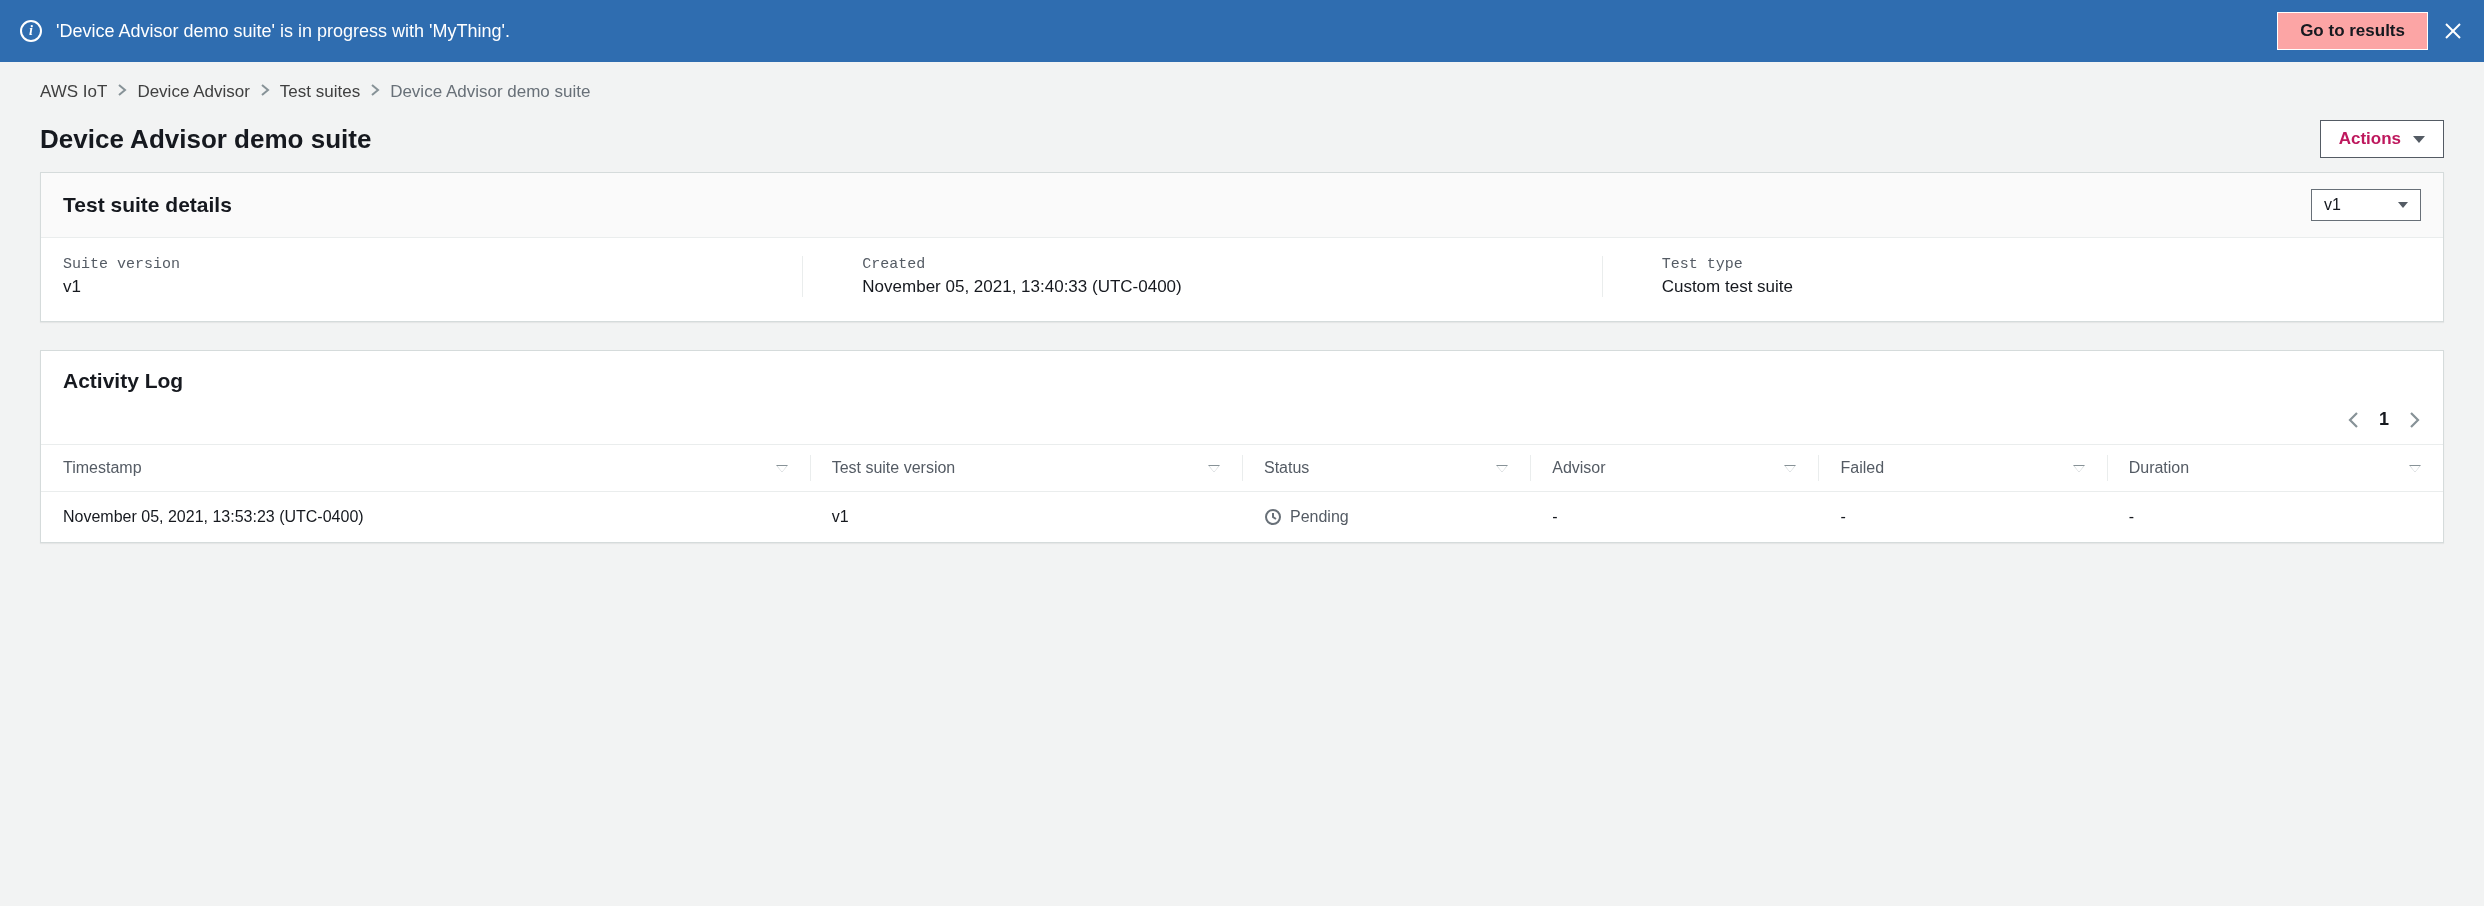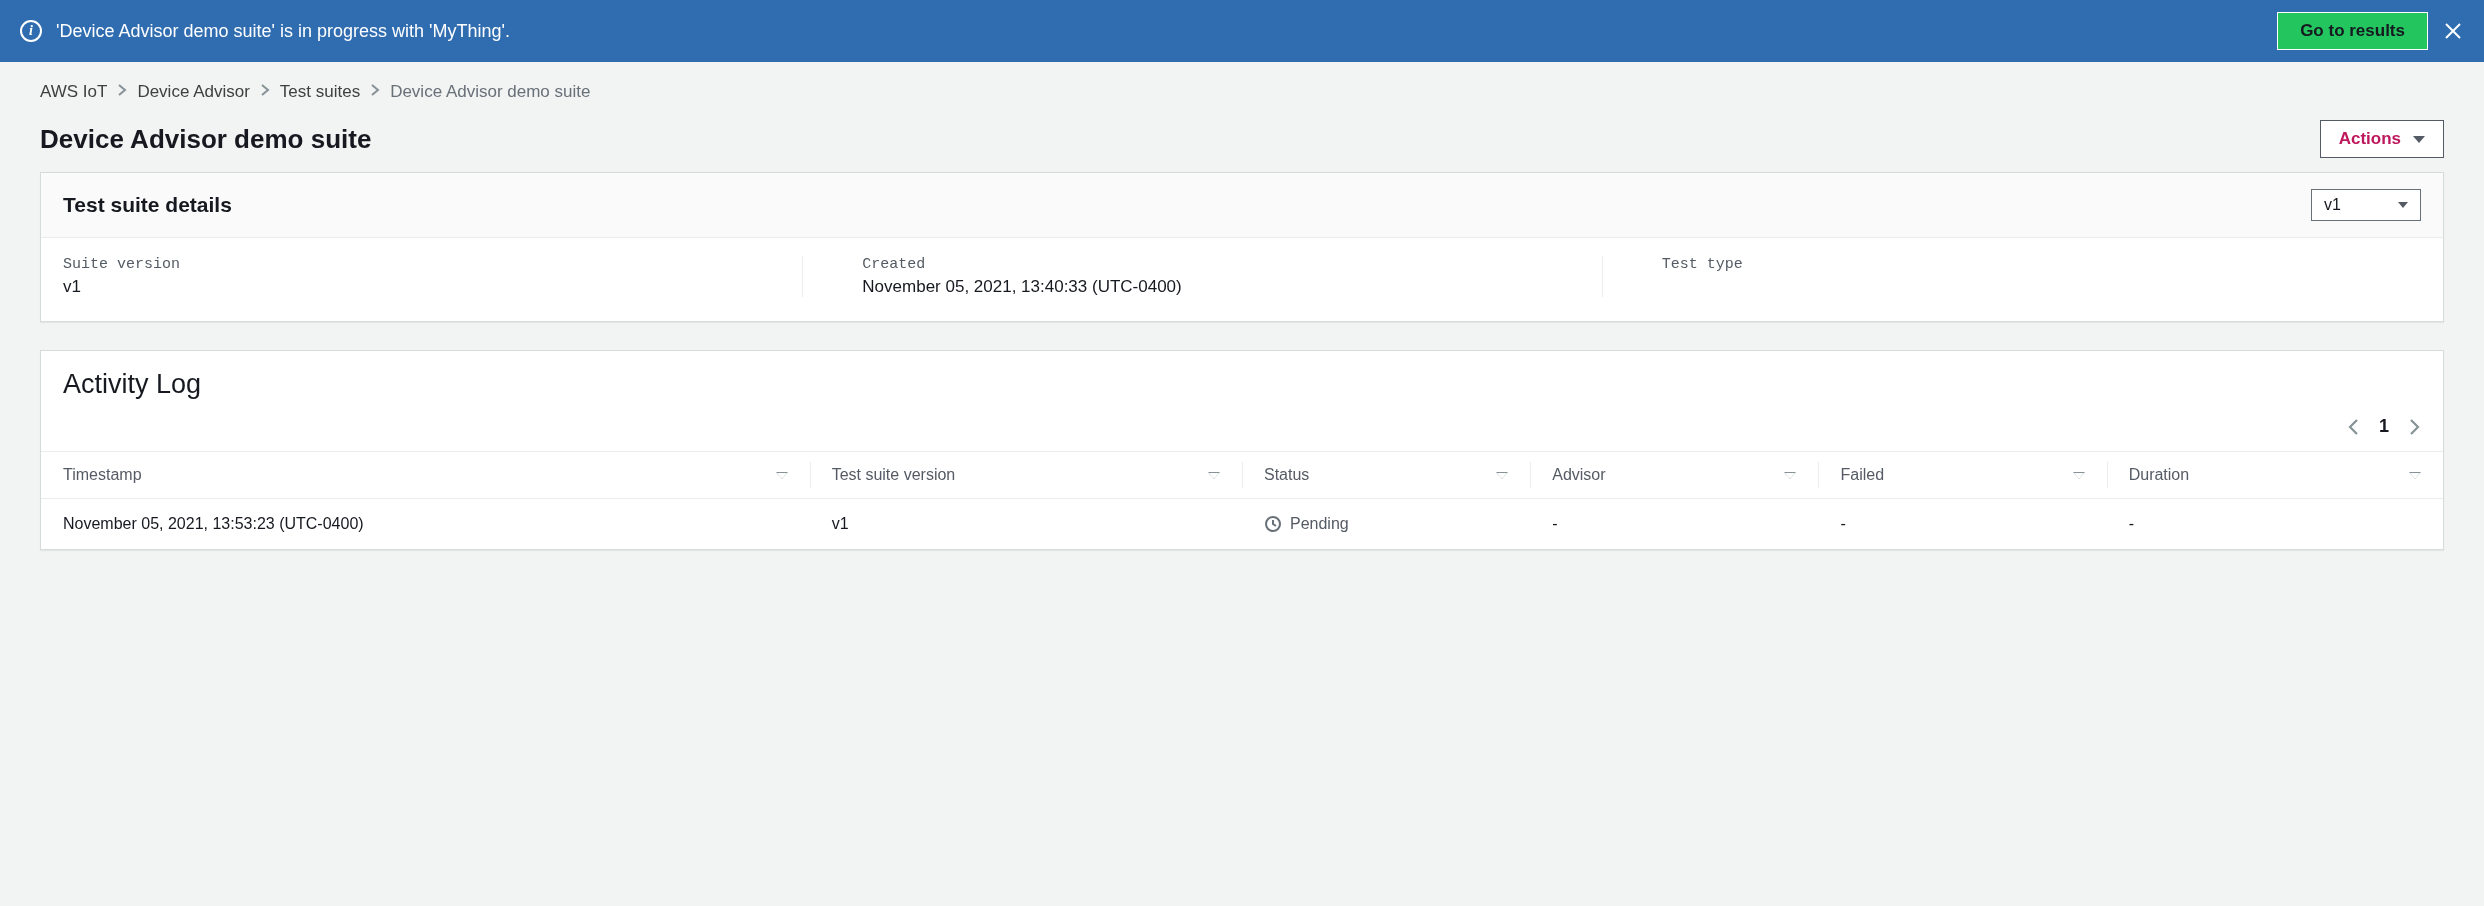--- a/index.html
+++ b/index.html
@@ -19,21 +19,21 @@
     padding: 12px 20px;
     gap: 14px;
   }
   .banner .msg { flex: 1; font-size: 18px; }
   .banner .info-icon {
     width: 22px; height: 22px; border: 2px solid #fff; border-radius: 50%;
     display: inline-flex; align-items: center; justify-content: center;
     font-weight: bold; font-size: 14px; font-style: italic; font-family: Georgia, serif;
   }
   .banner .btn {
-    background: #22c55e; color: #16191f; border: 1px solid #fff;
+    background: #fca5a5; color: #16191f; border: 1px solid #fff;
     padding: 8px 22px; font-weight: bold; font-size: 17px; cursor: pointer;
   }
   .banner .close {
     width: 22px; height: 22px; cursor: pointer; display:flex; align-items:center; justify-content:center;
   }
   .banner .close svg { stroke:#fff; stroke-width:2; }
 
   .page { padding: 20px 40px; }
 
   
@@ -77,21 +77,21 @@
   .details-col { flex:1; padding-right:20px; position:relative; }
   .details-col + .details-col::before {
     content:""; position:absolute; left:-20px; top:0; bottom:0; width:1px; background:#eaeded;
   }
   .details-col + .details-col { padding-left:40px; }
   .field-label { color:#545b64; font-size:15px; margin-bottom:4px;font-family:Liberation Mono, monospace; }
   .field-value { font-size:17px; color:#16191f; }
 
   
   .log-head { padding:18px 22px 6px; }
-  .log-head h2 { font-size:27px; font-weight:400; }
+  .log-head h2 { font-size:21px; font-weight:700; }
 
   .pager { display:flex; justify-content:flex-end; align-items:center; gap:18px; padding:10px 22px 14px; }
   .pager .nav { cursor:pointer; display:flex; }
   .pager .nav svg { stroke:#879297; stroke-width:2.2; }
   .pager .pagenum { font-weight:700; font-size:18px; }
 
   table { width:100%; border-collapse:collapse; }
   thead th {
     text-align:right; font-weight:400; color:#545b64; font-size:16px;
     padding:14px 22px; border-top:1px solid #eaeded; border-bottom:1px solid #eaeded;
@@ -177,20 +177,21 @@
       <div class="details-col">
         <div class="field-label">Suite version</div>
         <div class="field-value">v1</div>
       </div>
       <div class="details-col">
         <div class="field-label">Created</div>
         <div class="field-value">November 05, 2021, 13:40:33 (UTC-0400)</div>
       </div>
       <div class="details-col">
         <div class="field-label">Test type</div>
+        <div class="field-value">Custom test suite</div>
       </div>
     </div>
   </section>
 
   <section class="panel">
     <div class="log-head">
       <h2>Activity Log</h2>
     </div>
     <div class="pager">
       <span class="nav">

